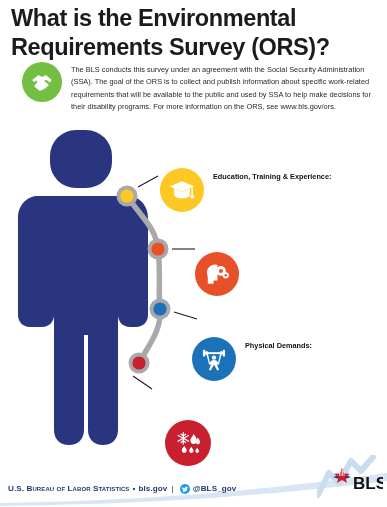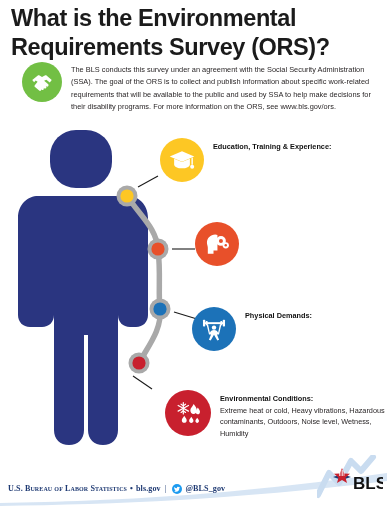--- a/index.html
+++ b/index.html
@@ -68,20 +68,21 @@
     position: absolute;
     left: 100px;
     top: 170px;
   }
 
   
   .callout {
     position: absolute;
     display: flex;
     align-items: flex-start;
+    margin-top: 30px;
   }
   .callout-circle {
     border-radius: 50%;
     flex: none;
     display: flex;
     align-items: center;
     justify-content: center;
   }
   .callout-text {
     margin-left: 9px;
@@ -117,21 +118,20 @@
     position: absolute;
     left: 8px;
     bottom: 14px;
     font-size: 8.1px;
     font-weight: bold;
     color: #1f3a73;
     letter-spacing: 0.1px;
     display: flex;
     align-items: center;
     white-space: nowrap;
-    font-family: Liberation Serif, serif;
   }
   #footer-text .smallcaps { font-variant: small-caps; }
   #footer-sep { margin: 0 4px; color: #1f3a73; font-weight: normal; }
   #twitter-icon {
     display: inline-block;
     width: 10px;
     height: 10px;
     border-radius: 50%;
     background: #1d9bf0;
     margin: 0 3px 0 2px;
@@ -282,24 +282,20 @@
       </g>
 
       <path fill="#ffffff" d="M22 6.5 C23.6 9 25.4 10.4 25.4 13 C25.4 15.4 23.8 17 21.9 17 C20 17 18.5 15.4 18.5 13.1 C18.5 10.8 20.6 9.7 22 6.5 Z"></path>
       <path fill="#ffffff" d="M26.5 10 C27.6 11.8 28.8 12.8 28.8 14.6 C28.8 16.3 27.7 17.4 26.4 17.4 C25.1 17.4 24.1 16.3 24.1 14.7 C24.1 13.1 25.5 12.2 26.5 10 Z"></path>
 
       <path fill="#ffffff" d="M12 19 C13.4 21.2 14.6 22.3 14.6 23.9 C14.6 25.4 13.4 26.5 12 26.5 C10.6 26.5 9.4 25.4 9.4 23.9 C9.4 22.3 10.6 21.2 12 19 Z"></path>
       <path fill="#ffffff" d="M19.5 20 C20.7 21.9 21.8 22.9 21.8 24.3 C21.8 25.7 20.7 26.7 19.5 26.7 C18.3 26.7 17.2 25.7 17.2 24.3 C17.2 22.9 18.3 21.9 19.5 20 Z"></path>
       <path fill="#ffffff" d="M25.8 21 C26.8 22.6 27.7 23.4 27.7 24.6 C27.7 25.8 26.8 26.6 25.8 26.6 C24.8 26.6 23.9 25.8 23.9 24.6 C23.9 23.4 24.8 22.6 25.8 21 Z"></path>
     </svg>
   </div>
-  <div class="callout-text">
-    <b>Environmental Conditions:</b><br>
-    <span>Extreme heat or cold, Heavy vibrations, Hazardous contaminants, Outdoors, Noise level, Wetness, Humidity</span>
-  </div>
 </div>
 
 <svg id="footer-swoosh" viewBox="0 0 387 52" preserveAspectRatio="none" aria-hidden="true">
   <path d="M0 48 C120 46 230 40 387 18 L387 52 L0 52 Z" fill="#C9DCF0" opacity="0.75"></path>
   <path d="M0 51 C120 49 230 45 387 26 L387 52 L0 52 Z" fill="#ffffff"></path>
 </svg>
 
 <div id="footer-text">
   <span class="smallcaps">U.S. Bureau of Labor Statistics</span>
   <span id="footer-bullet" style="margin:0 3px;">•</span>

